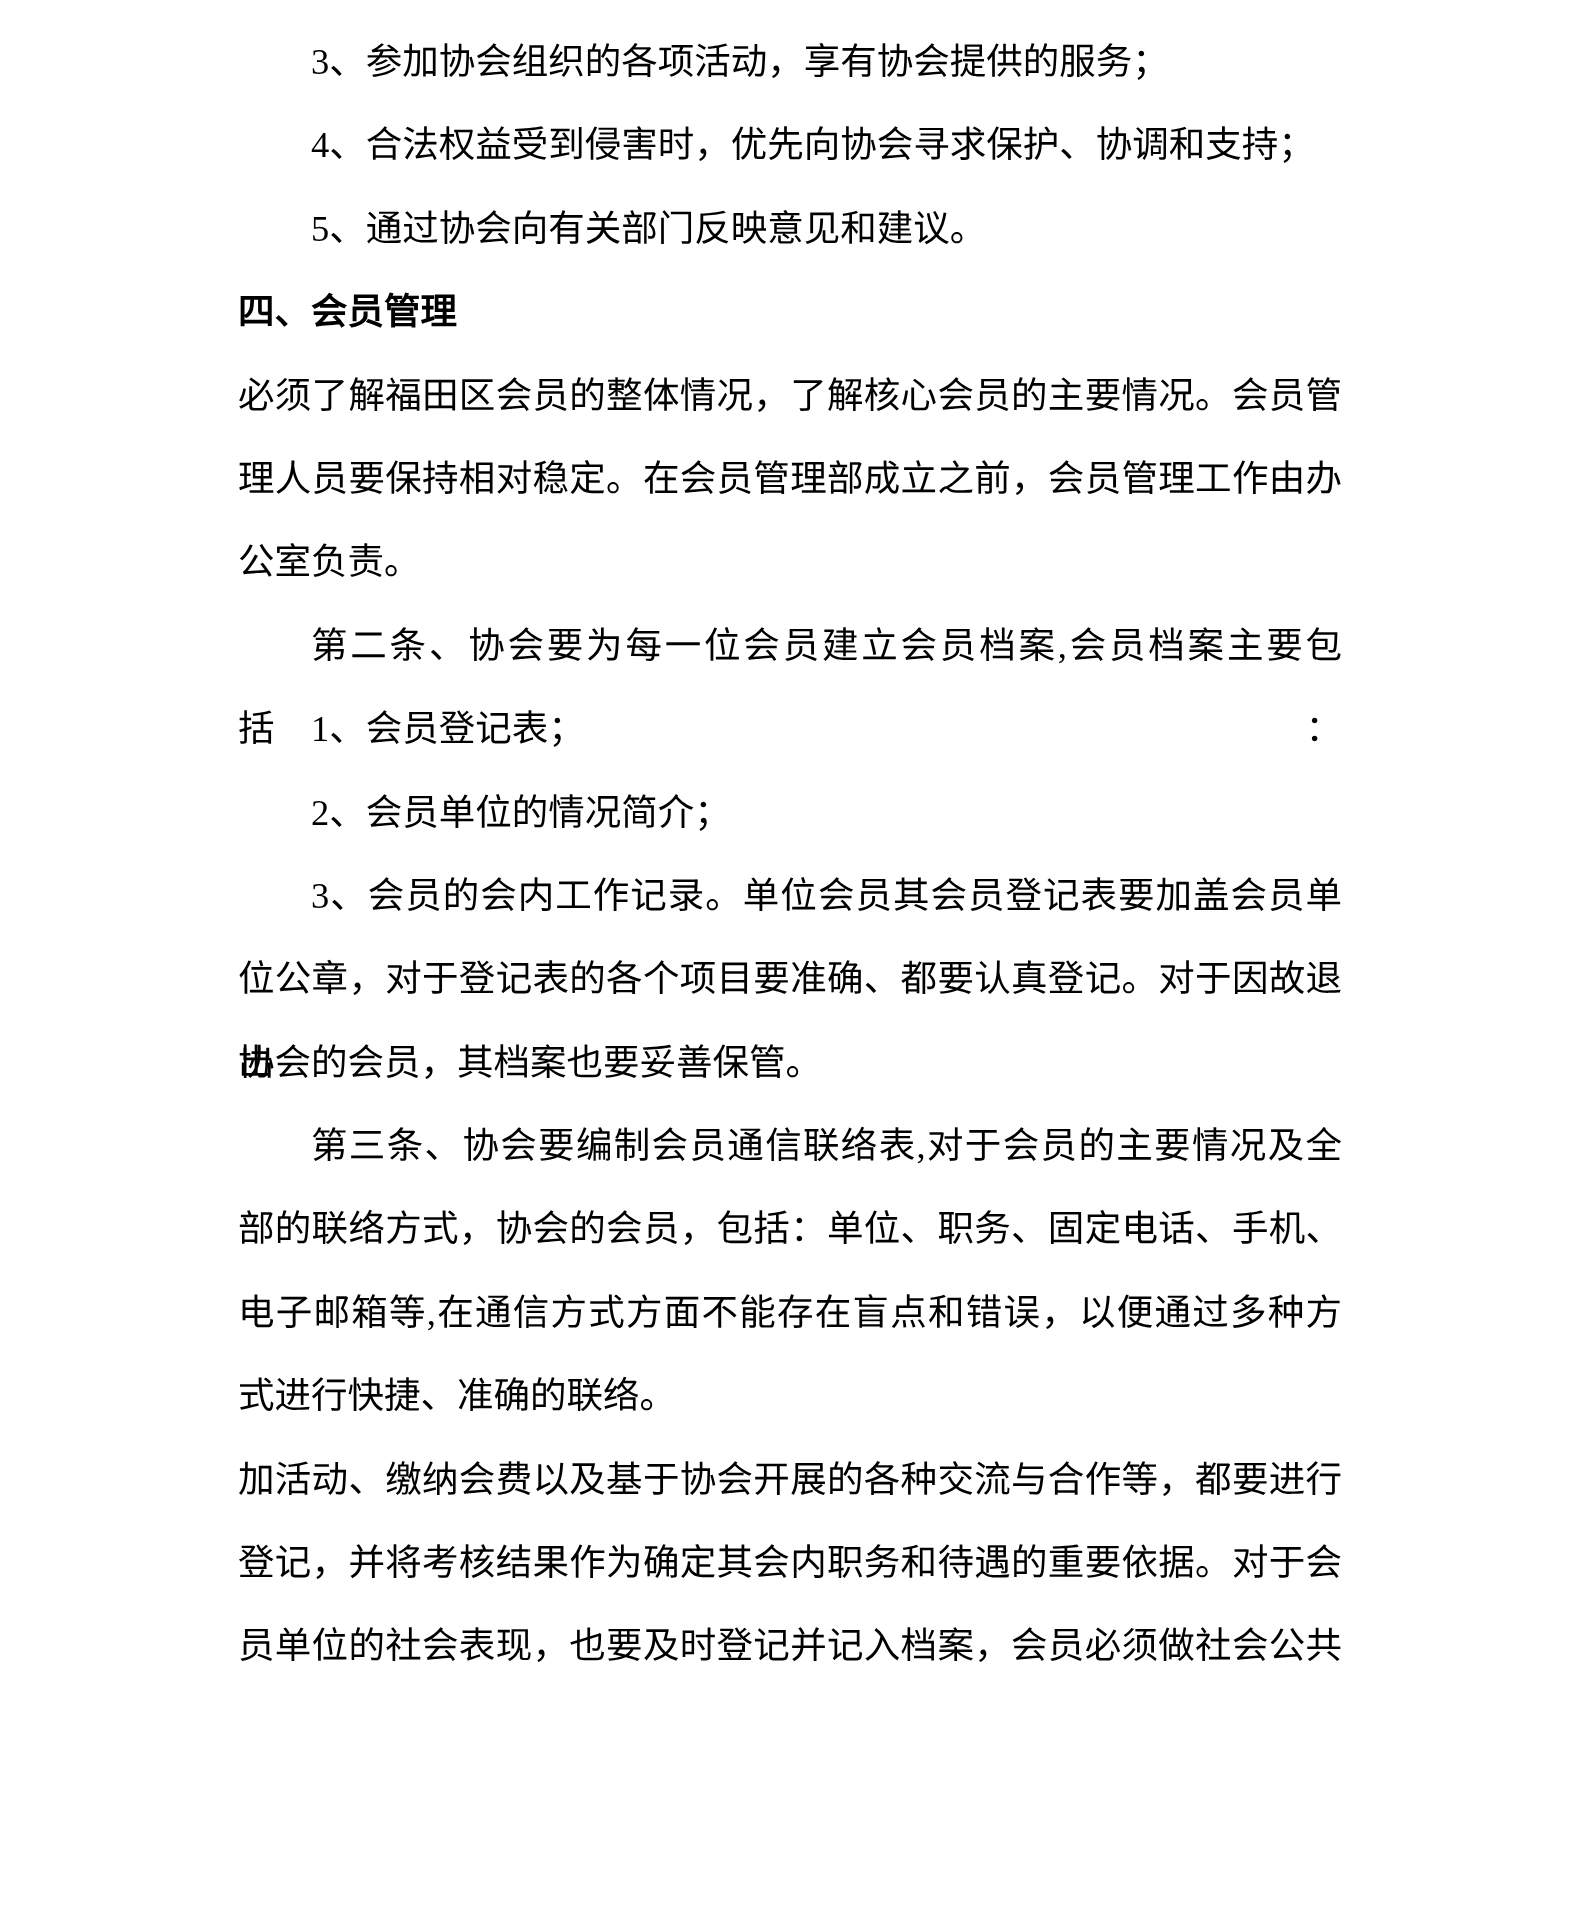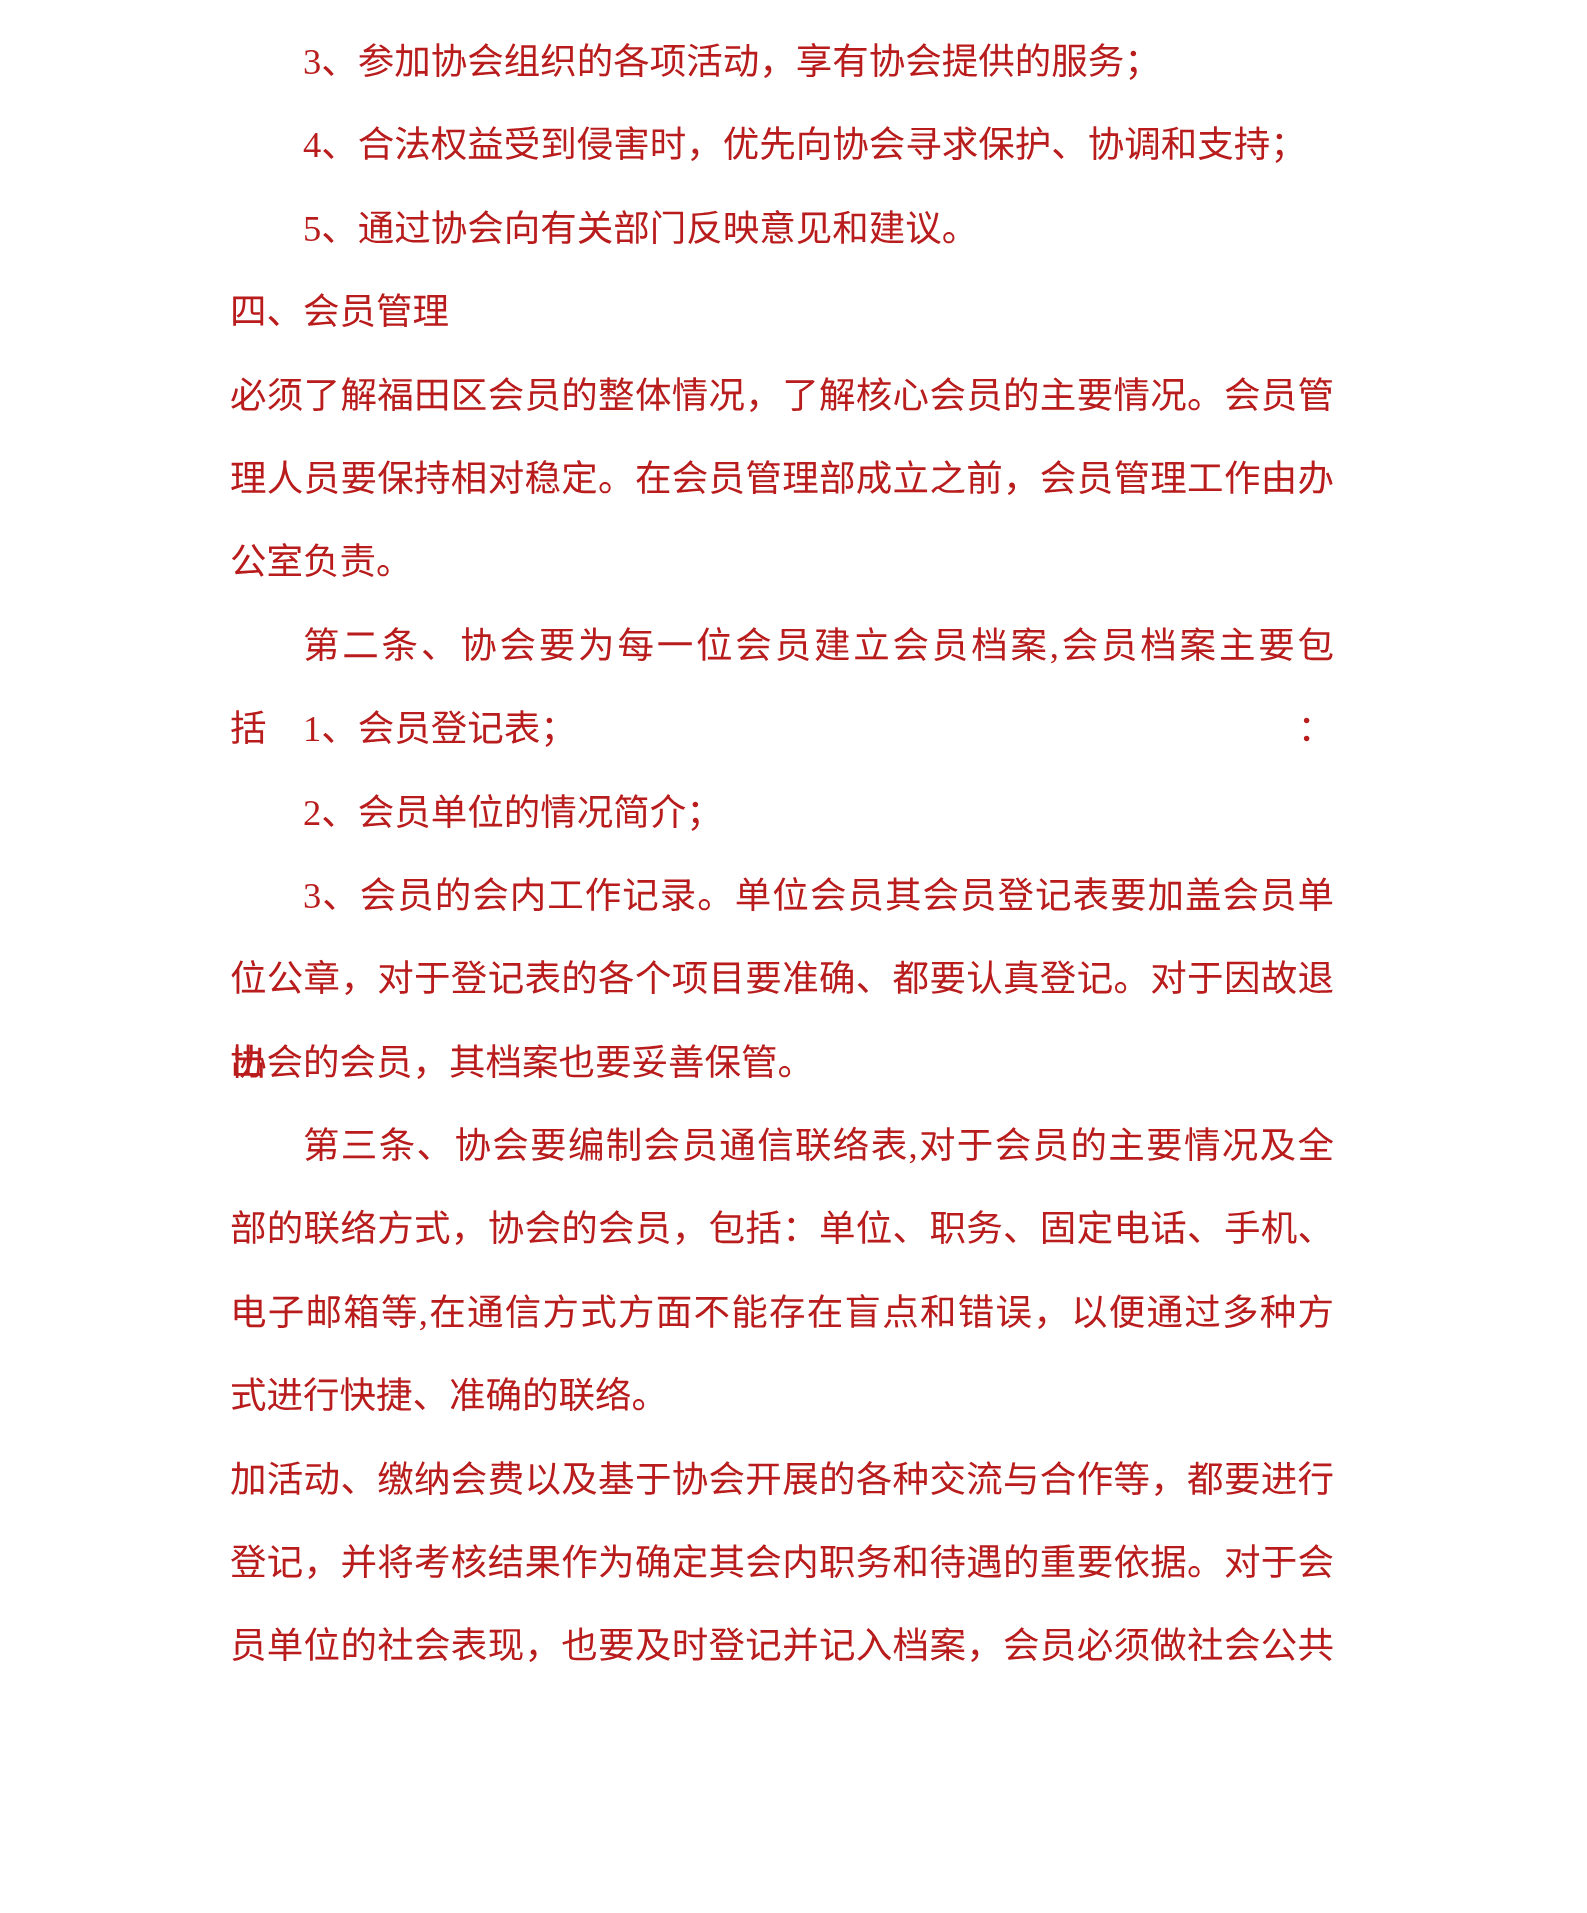--- a/index.html
+++ b/index.html
@@ -10,41 +10,41 @@
   .page {
     position: relative;
     width: 1587px;
     height: 1913px;
     background: #ffffff;
     overflow: hidden;
     font-family: "Liberation Serif", "DejaVu Serif", serif;
   }
   .content {
     position: absolute;
-    left: 230px;
+    left: 238px;
     top: 20px;
     width: 1104px;
-    color: #b91c1c;
+    color: #000000;
   }
   .line {
     height: 83.4px;
     line-height: 83.4px;
     font-size: 36.5px;
     white-space: normal;
     text-align: left;
   }
   .line.indent {
     text-indent: 2em;
   }
   .line.justify {
     text-align: justify;
     text-align-last: justify;
   }
   .line.bold {
-    font-weight: 400;
+    font-weight: 700;
   }
 </style>
 </head>
 <body>
 
 <div class="page">
   <div class="content" id="doc-content">
       <div class="line indent">3、参加协会组织的各项活动，享有协会提供的服务；</div>
       <div class="line indent">4、合法权益受到侵害时，优先向协会寻求保护、协调和支持；</div>
       <div class="line indent">5、通过协会向有关部门反映意见和建议。</div>

